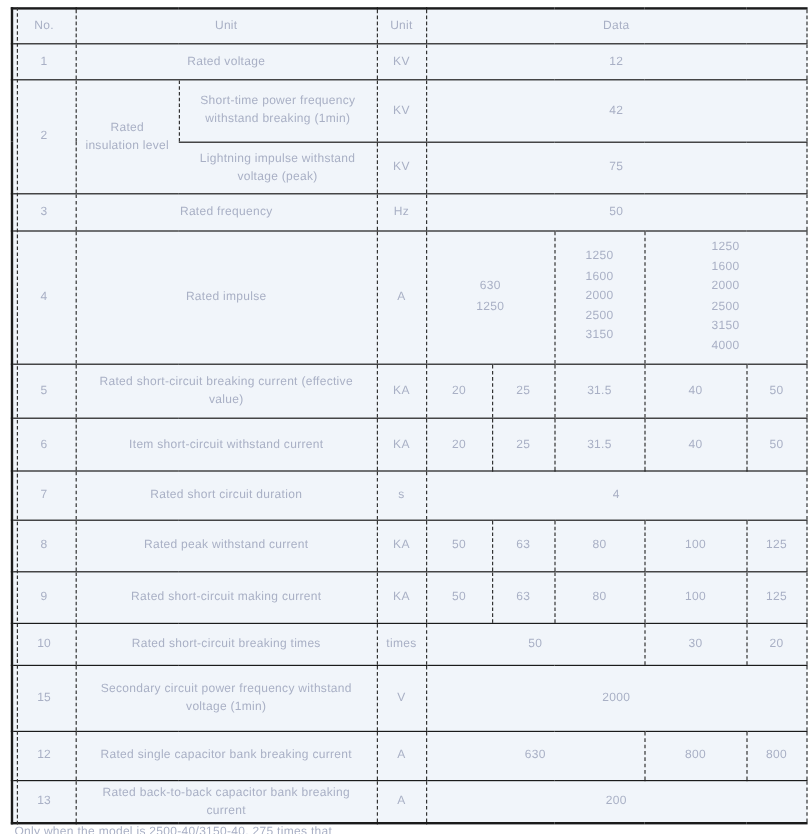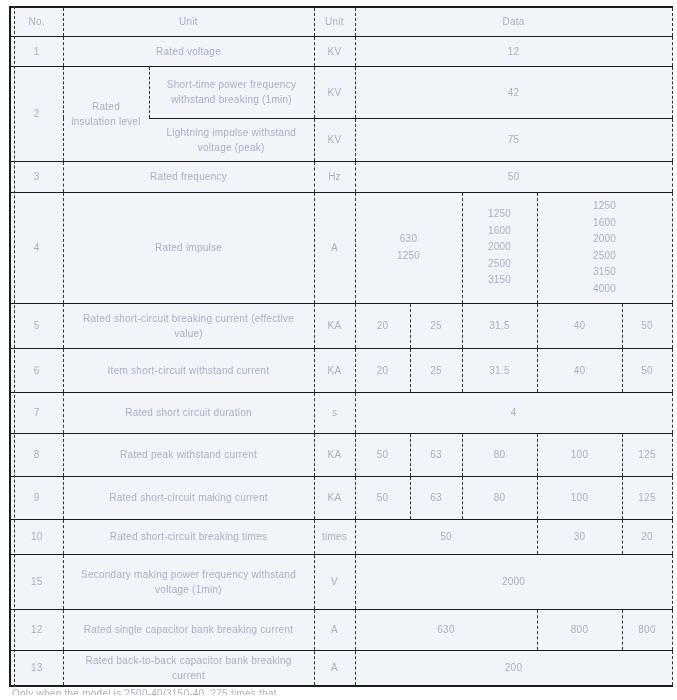--- a/index.html
+++ b/index.html
@@ -198,21 +198,21 @@
       <td>10</td>
       <td colspan="2">Rated short-circuit breaking times</td>
       <td>times</td>
       <td colspan="3">50</td>
       <td>30</td>
       <td>20</td>
     </tr>
 
     <tr style="height:55px">
       <td>15</td>
-      <td colspan="2">Secondary making power frequency withstand voltage (1min)</td>
+      <td colspan="2">Secondary circuit power frequency withstand voltage (1min)</td>
       <td>V</td>
       <td colspan="5">2000</td>
     </tr>
 
     <tr style="height:41px">
       <td>12</td>
       <td colspan="2">Rated single capacitor bank breaking current</td>
       <td>A</td>
       <td colspan="3">630</td>
       <td>800</td>

